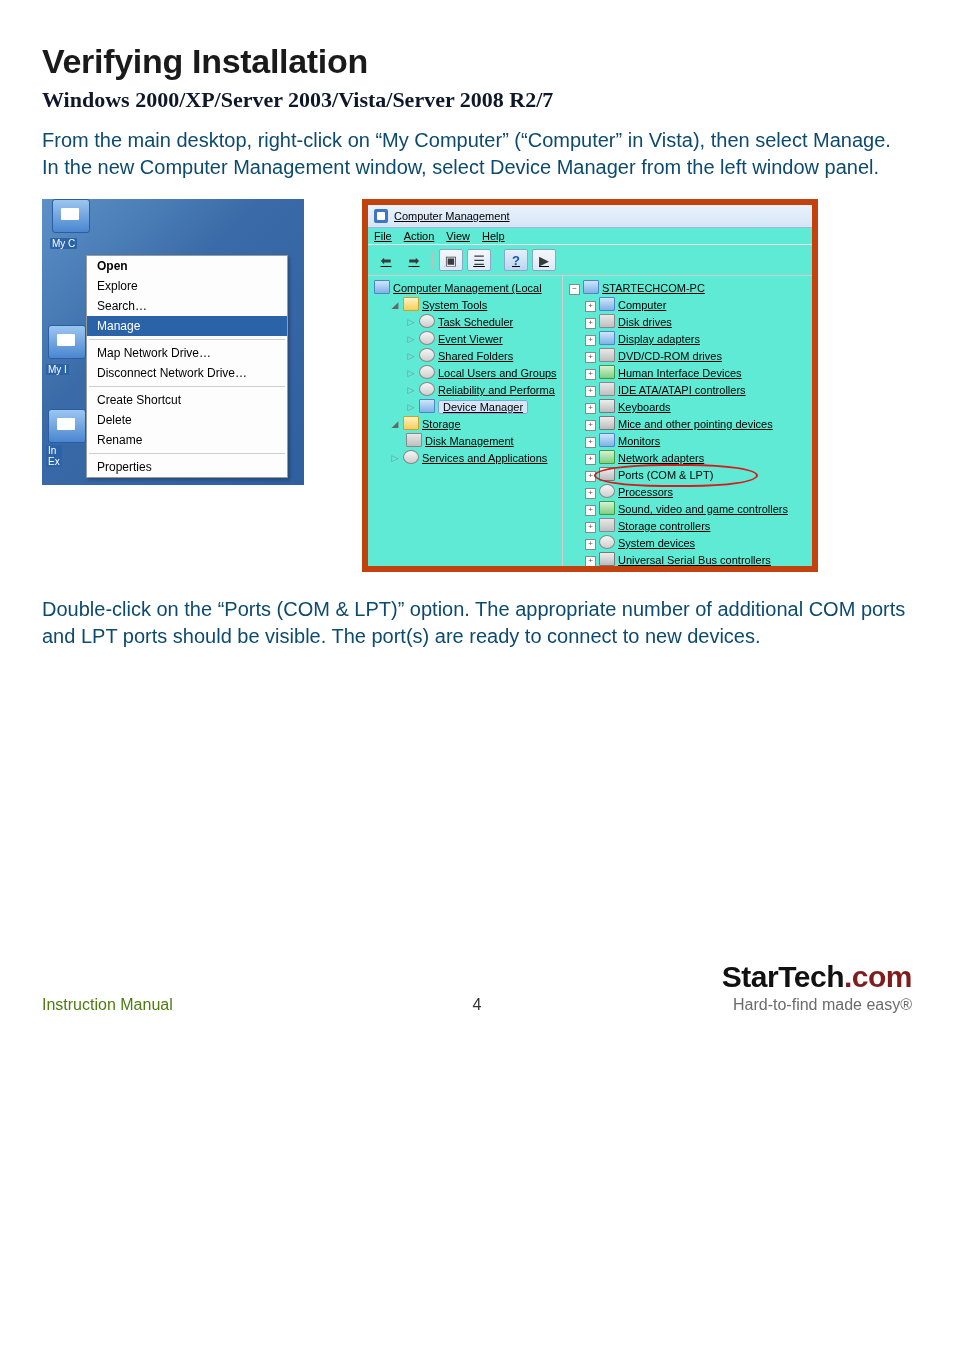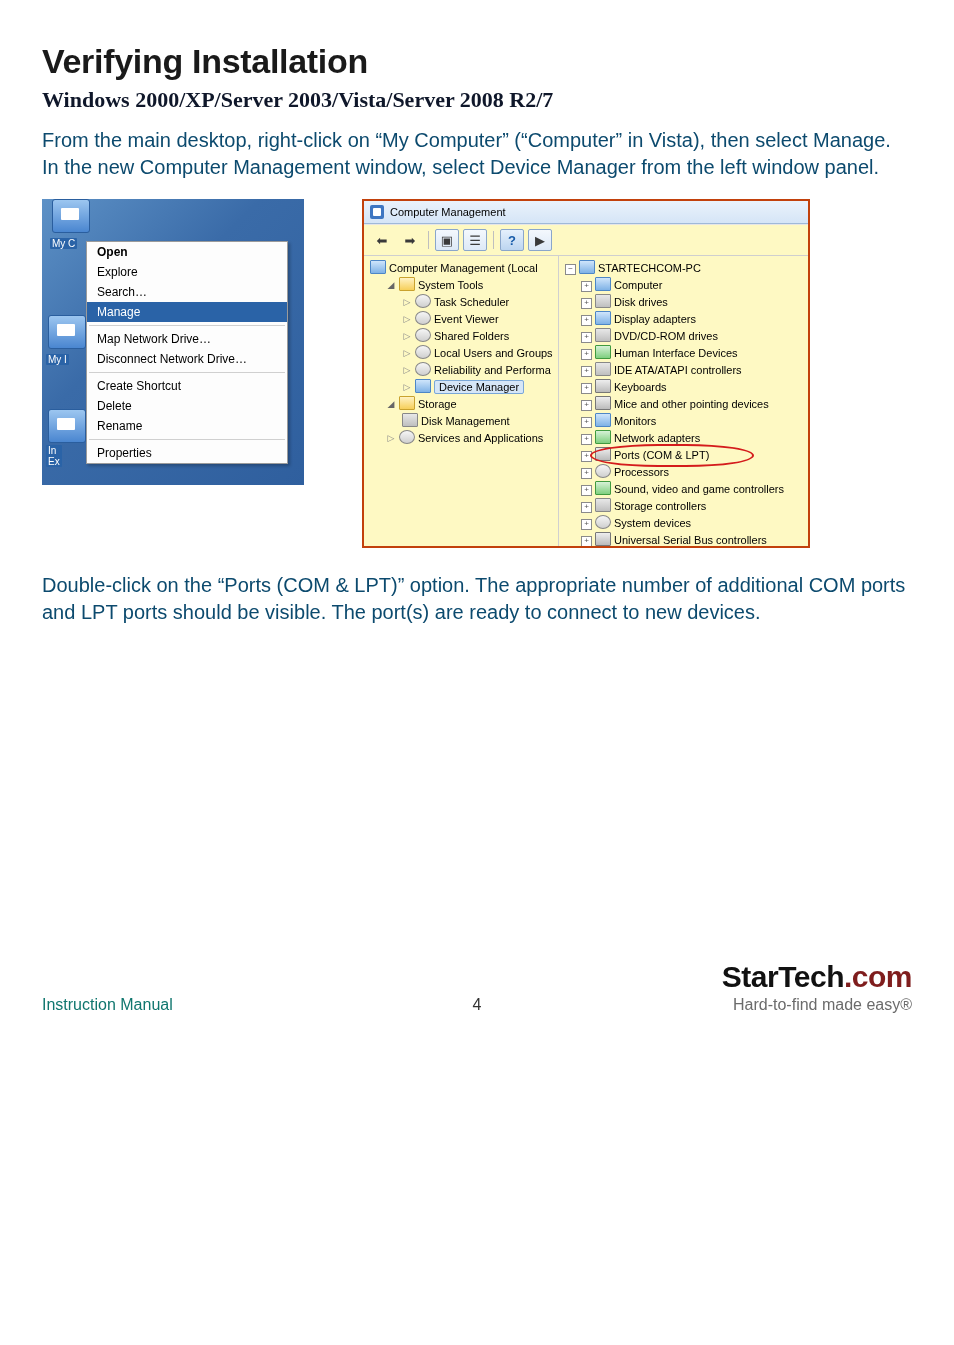--- a/index.html
+++ b/index.html
@@ -9,27 +9,27 @@
   h2{font-family:Liberation Serif, serif;font-weight:600;font-size:22px;margin:0 0 14px 0;color:#0f172a;}
   p.body{font-size:20px;line-height:1.35;margin:0 0 18px 0;color:#0c4a6e;font-weight:400;}
   .figrow{display:flex;gap:58px;align-items:flex-start;margin:8px 0 24px 0;}
   
   .ctxwrap{width:262px;height:286px;position:relative;}
   .desktopbg{position:absolute;inset:0;background:linear-gradient(135deg,#5d91c6 0%,#3a6ba8 40%,#2f5f9e 100%);}
   .deskicon{position:absolute;width:42px;height:40px;}
   .deskicon .ic{width:36px;height:32px;background:linear-gradient(#9cc6f0,#4a86d0);border:1px solid #2a5e9e;border-radius:3px;position:relative;margin:0 auto;}
   .deskicon .ic::after{content:"";position:absolute;left:8px;top:8px;width:18px;height:12px;background:#fff;border-radius:1px;}
   .deskicon .lbl{font-size:10px;color:#fff;background:#2a63a7;padding:0 2px;border-radius:1px;margin-top:2px;display:inline-block;}
-  .ctxmenu{position:absolute;left:44px;top:42px;width:200px;background:#fdfdfd;border:1px solid #9b9b9b;box-shadow:2px 2px 3px rgba(0,0,0,.25);font-size:12px;color:#000;}
+  .ctxmenu{position:absolute;left:44px;top:56px;width:200px;background:#fdfdfd;border:1px solid #9b9b9b;box-shadow:2px 2px 3px rgba(0,0,0,.25);font-size:12px;color:#000;}
   .ctxmenu .itm{padding:3px 10px 3px 10px;cursor:default;white-space:nowrap;}
   .ctxmenu .itm.bold{font-weight:700;}
   .ctxmenu .itm.hl{background:#2a63a7;color:#fff;}
   .ctxmenu .sep{height:0;border-top:1px solid #d0d0d0;margin:3px 2px;}
   
-  .win{width:444px;border:2px solid #c2410c;background:#fef9c3;font-size:11px;color:#000;}
+  .win{width:444px;border:6px solid #c2410c;background:#5eead4;font-size:11px;color:#000;text-decoration:underline;}
   .titlebar{height:22px;background:linear-gradient(#eaf2fb,#d5e5f7);display:flex;align-items:center;padding:0 6px;border-bottom:1px solid #9fb9d8;}
   .titlebar .wicon{width:14px;height:14px;background:#3d76c2;border-radius:2px;margin-right:6px;position:relative;}
   .titlebar .wicon::after{content:"";position:absolute;left:3px;top:3px;width:8px;height:8px;background:#fff;border-radius:1px;}
   .menubar{padding:2px 6px;display:flex;gap:12px;font-size:11px;}
   .toolbar{padding:4px 6px;border-top:1px solid #e6e6e6;border-bottom:1px solid #cfcfcf;display:flex;align-items:center;gap:4px;}
   .tbtn{width:22px;height:20px;border:1px solid transparent;display:flex;align-items:center;justify-content:center;font-size:13px;color:#3a3a3a;border-radius:2px;}
   .tbtn.boxed{border-color:#8aa6cb;background:linear-gradient(#f4f8fd,#dde9f7);}
   .tbar-sep{width:0;height:18px;border-left:1px solid #bfbfbf;margin:0 2px;}
   .panes{display:flex;height:290px;}
   .pane{overflow:hidden;}
@@ -49,21 +49,21 @@
   .nic.mon{background:linear-gradient(#cfe5fb,#7fb2e6);border:1px solid #4d86c6;}
   .nic.disk{background:linear-gradient(#e8e8e8,#bfbfbf);border:1px solid #888;}
   .nic.card{background:linear-gradient(#d6f1d6,#7fcf7f);border:1px solid #3f9a3f;}
   .nic.gear{background:linear-gradient(#f6f6f6,#cfcfcf);border:1px solid #888;border-radius:50%;}
   .nic.port{background:linear-gradient(#eee,#bbb);border:1px solid #777;}
   .sel{background:#d6e6f7;border:1px solid #7aa7d7;border-radius:2px;padding:0 4px;}
   .circled{position:relative;display:inline-block;}
   .circled::after{content:"";position:absolute;left:-24px;top:-3px;width:160px;height:19px;border:2px solid #d41c1c;border-radius:50%/60%;pointer-events:none;}
   
   .footer{position:absolute;left:42px;right:42px;bottom:42px;display:flex;align-items:flex-end;justify-content:space-between;}
-  .ftxt{font-size:16px;color:#0f766e;}
+  .ftxt{font-size:16px;color:#4d7c0f;}
   .pg{position:absolute;left:0;right:0;text-align:center;font-size:16px;color:#333;}
   .brand{text-align:right;}
   .brand .logo{font-size:30px;font-weight:600;color:#111;letter-spacing:-.5px;}
   .brand .logo .gray{color:#7f1d1d;}
   .brand .tag{font-size:16px;color:#6b6b6b;margin-top:2px;}
   .p2{margin-top:24px;}
 </style>
 </head>
 <body>
 <div class="page">
@@ -74,21 +74,21 @@
 <p class="body">From the main desktop, right-click on “My Computer” (“Computer” in Vista), then select Manage. In the new Computer Management window, select Device Manager from the left window panel.</p>
 
 <div class="figrow">
 
   <div class="ctxwrap">
     <div class="desktopbg"></div>
     <div class="deskicon" style="left:8px;top:0;">
       <div class="ic"></div>
       <span class="lbl">My C</span>
     </div>
-    <div class="deskicon" style="left:4px;top:116px;">
+    <div class="deskicon" style="left:4px;top:126px;">
       <div class="ic"></div>
       <span class="lbl">My I</span>
     </div>
     <div class="deskicon" style="left:4px;top:210px;">
       <div class="ic"></div>
       <span class="lbl" style="white-space:pre;">In
 Ex</span>
     </div>
     <div class="ctxmenu" id="ctxmenu">
             <div class="itm bold">Open</div>
@@ -105,20 +105,26 @@
             <div class="sep"></div>
             <div class="itm">Properties</div>
           </div>
   </div>
 
   <div class="win">
     <div class="titlebar">
       <span class="wicon"></span>
       <span>Computer Management</span>
     </div>
+    <div class="menubar" id="menubar">
+            <span>File</span>
+            <span>Action</span>
+            <span>View</span>
+            <span>Help</span>
+          </div>
     <div class="toolbar">
       <span class="tbtn">⬅</span>
       <span class="tbtn">➡</span>
       <span class="tbar-sep"></span>
       <span class="tbtn boxed">▣</span>
       <span class="tbtn boxed">☰</span>
       <span class="tbar-sep"></span>
       <span class="tbtn boxed" style="background:linear-gradient(#e5f0fc,#bcd5f0);color:#155aa8;font-weight:700;">?</span>
       <span class="tbtn boxed">▶</span>
     </div>

